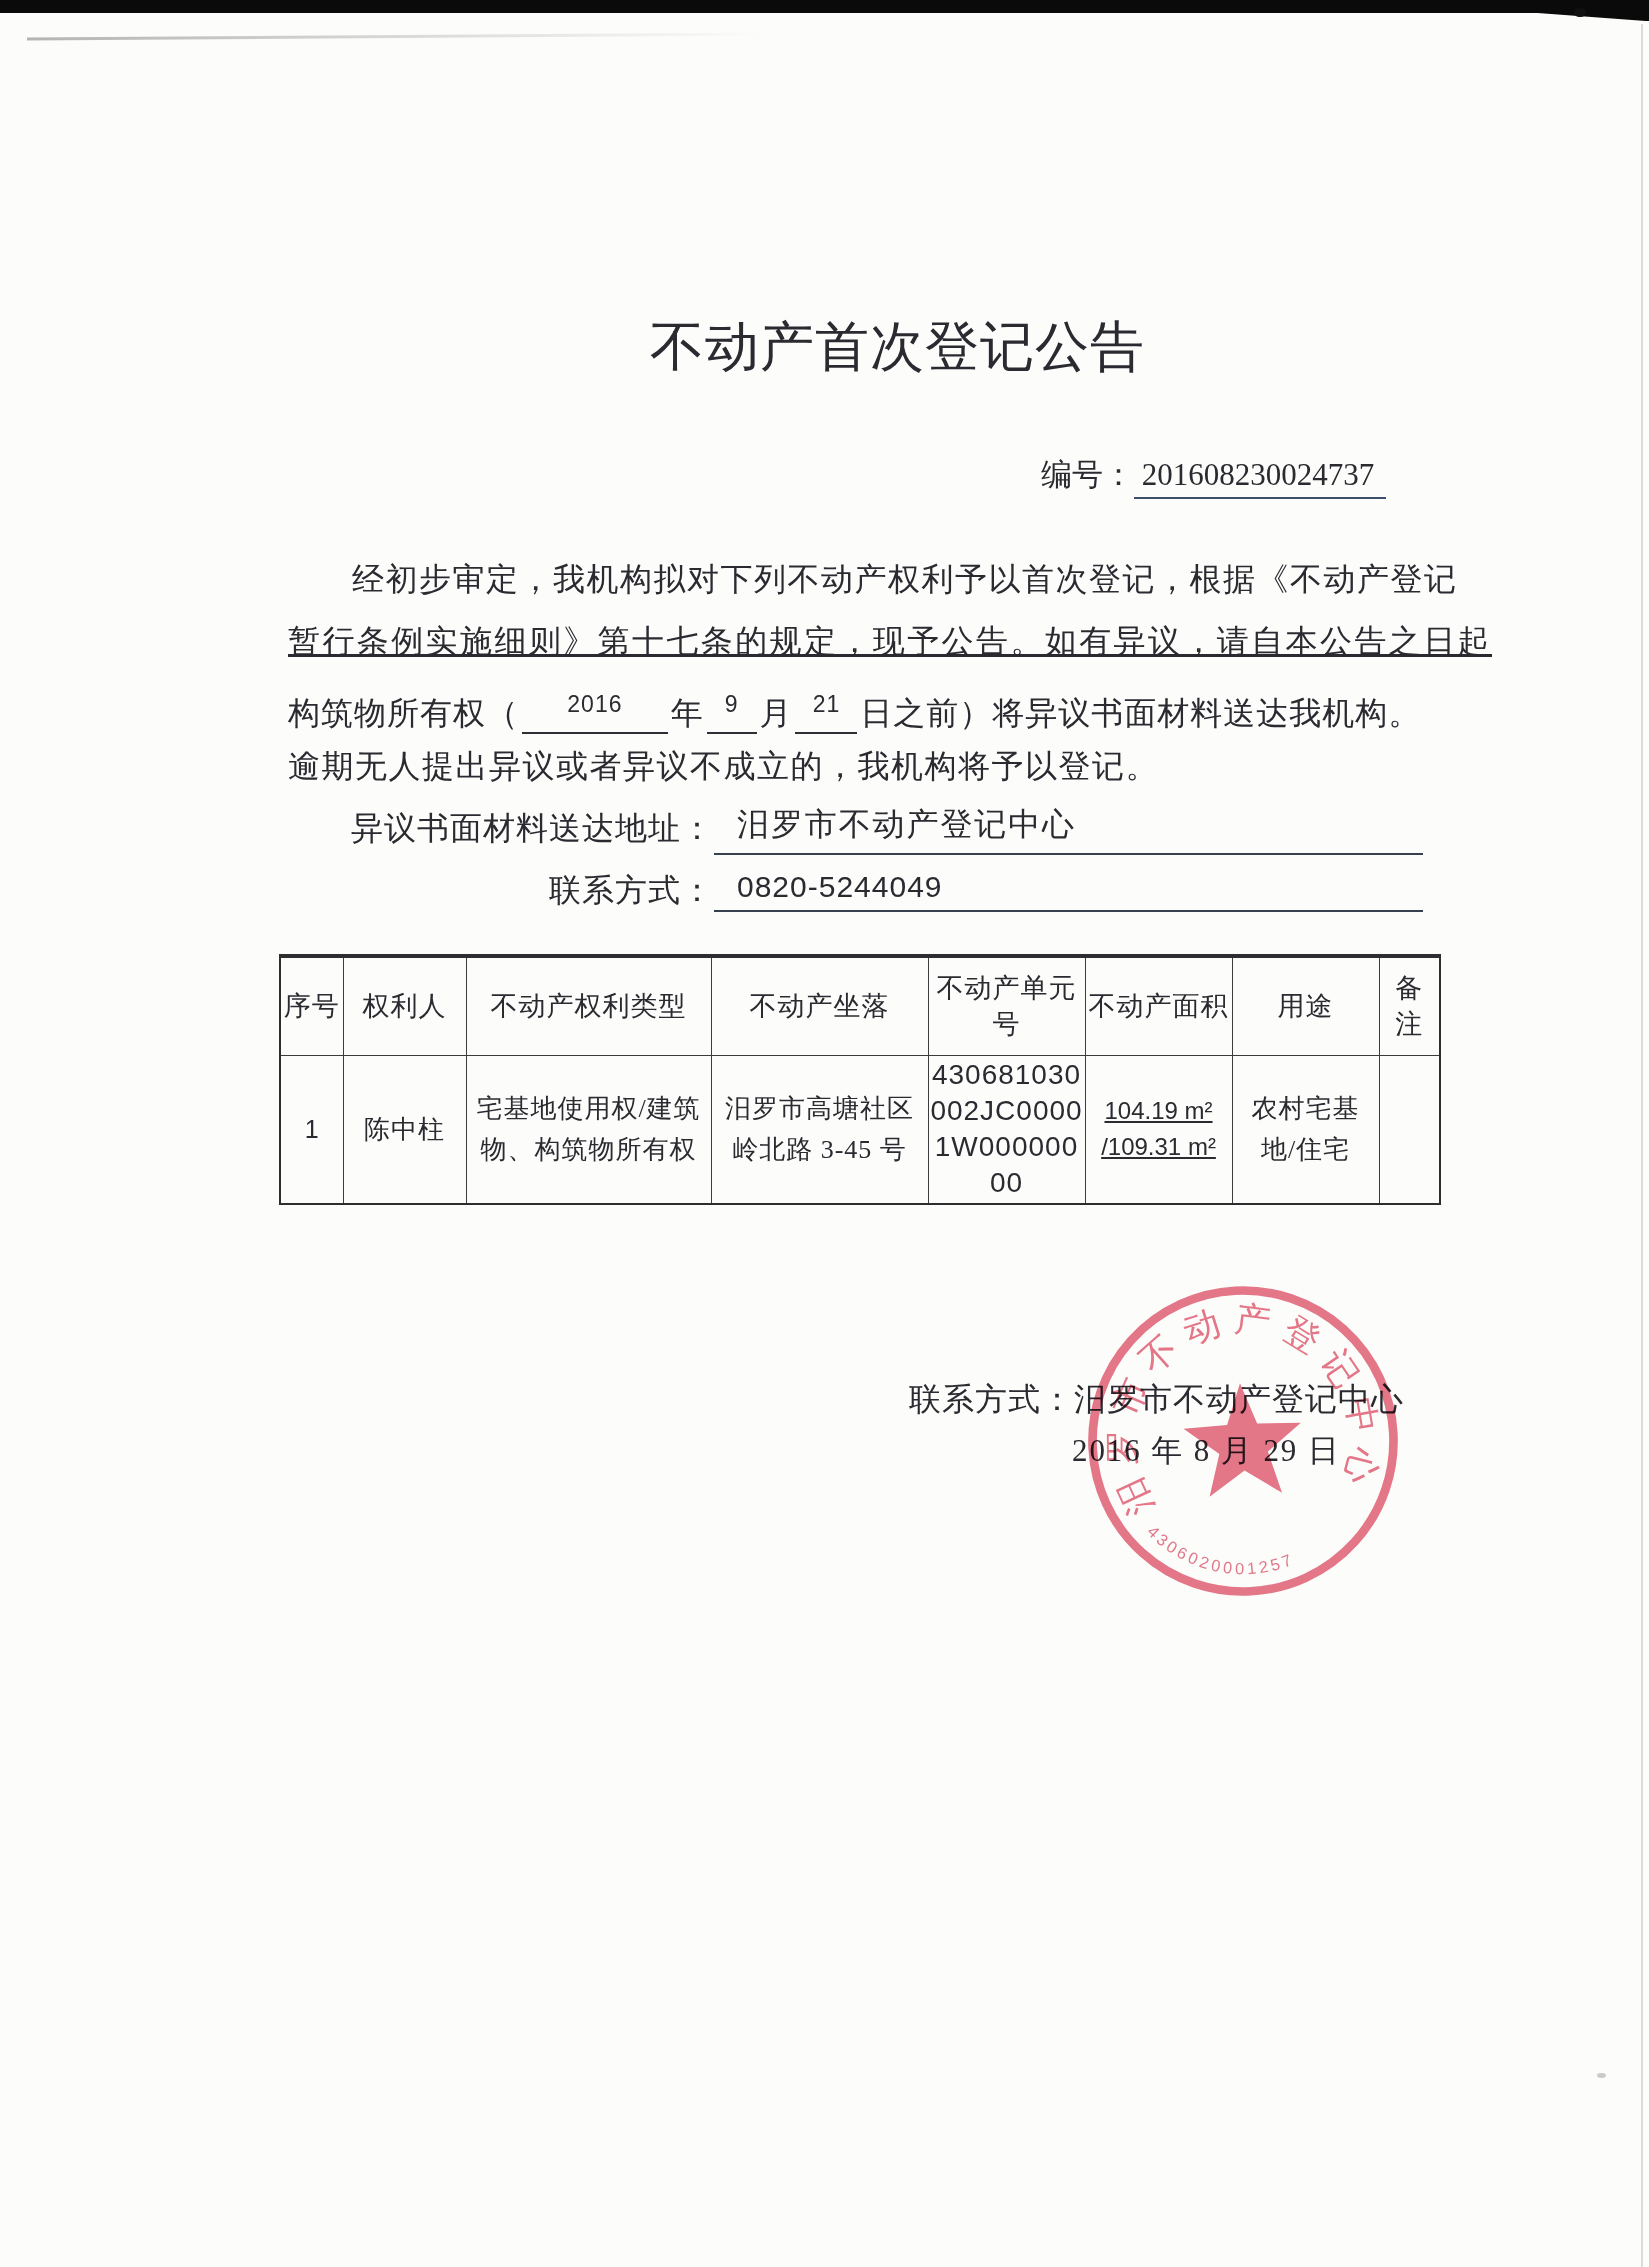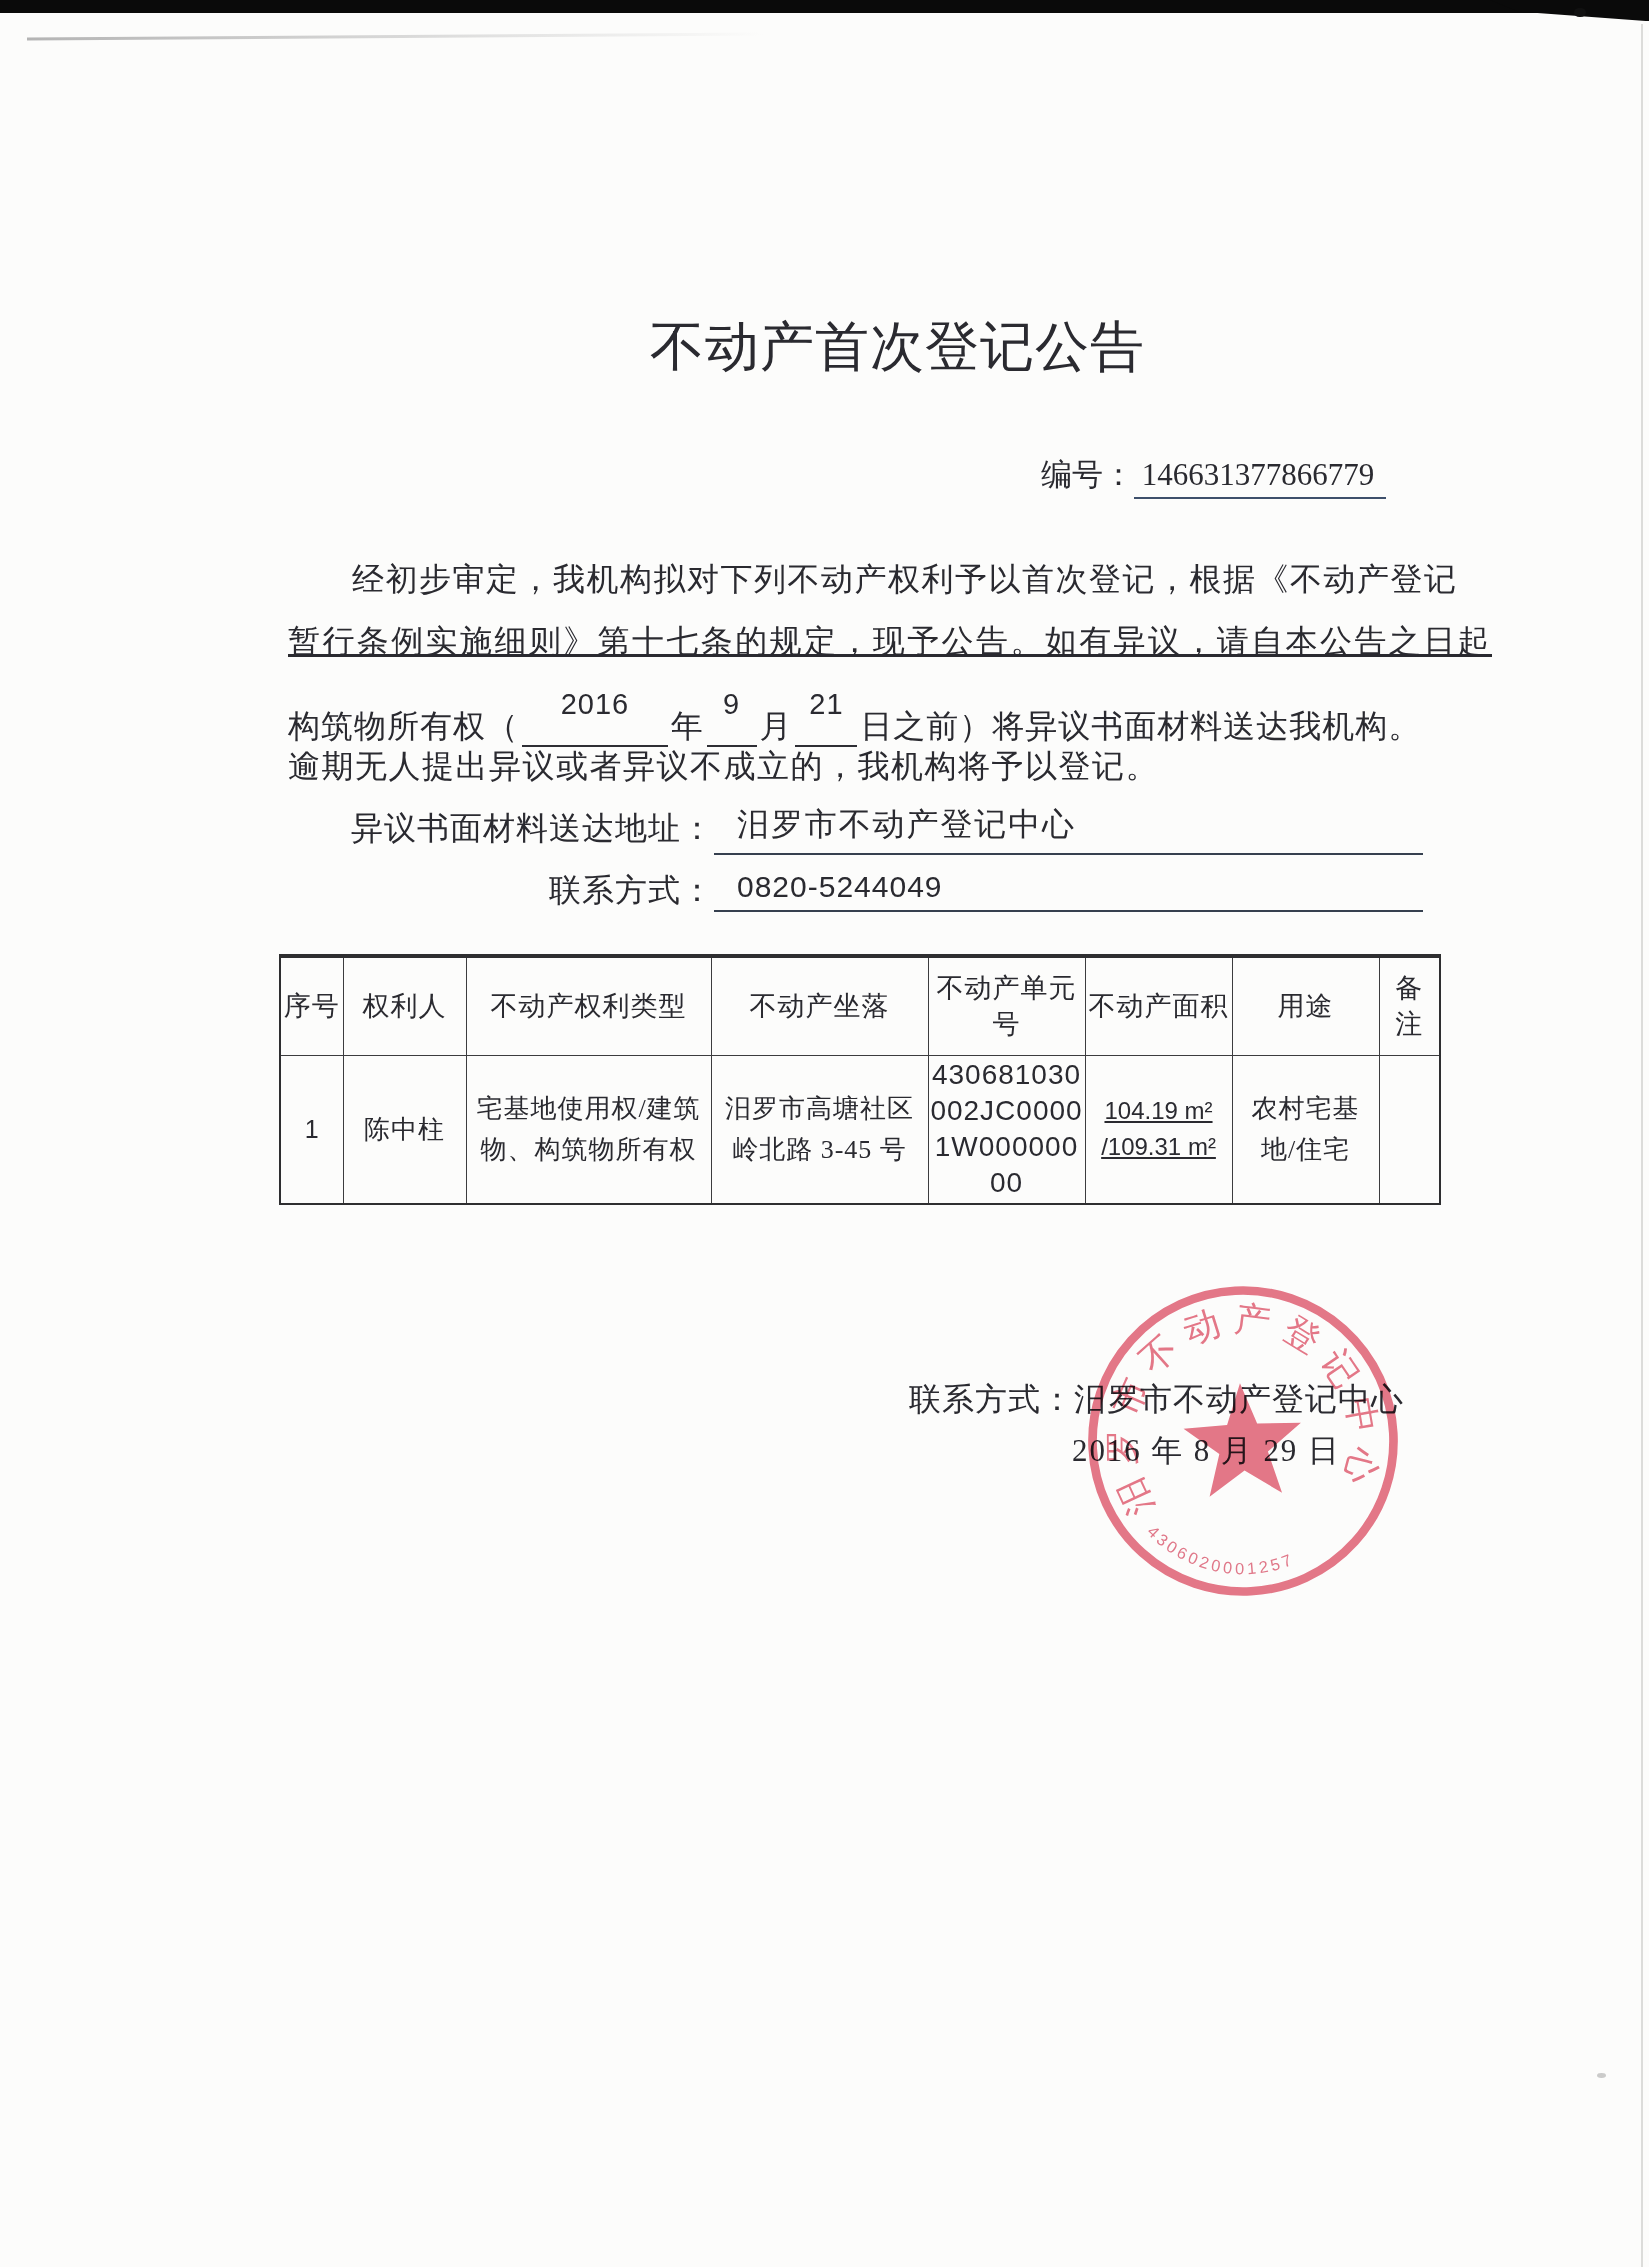--- a/index.html
+++ b/index.html
@@ -18,22 +18,22 @@
   .title{position:absolute;left:650px;top:311px;font-size:54px;font-weight:normal;letter-spacing:1px;}
   .docno{position:absolute;left:1041px;top:454px;font-size:31px;}
   .docno .num{border-bottom:2.9px solid #3d4f6b;padding:0 11.6px 4.9px 7.8px;}
   
   .bline{position:absolute;left:288px;width:1135px;font-size:32px;line-height:41px;white-space:nowrap;}
   .l1{top:559px;text-indent:64px;letter-spacing:1.5px;}
   .l2{top:621px;letter-spacing:2.4px;text-decoration:underline;}
   .l3{top:684px;letter-spacing:1px;}
   .l4{top:746px;letter-spacing:1.5px;}
   .blank{display:inline-block;text-align:center;border-bottom:2.9px solid #2e2e34;
-         font-family:"Liberation Sans","DejaVu Sans",sans-serif;font-size:29px;
-         vertical-align:bottom;padding-bottom:20px;margin:0 2.9px;}
+         font-family:"Liberation Sans","DejaVu Sans",sans-serif;font-size:23px;
+         vertical-align:bottom;padding-bottom:7px;margin:0 2.9px;}
   .blank-year{width:146px;}
   .blank-month{width:50px;}
   .blank-day{width:62px;}
   
   .fieldrow{position:absolute;left:0;width:1423px;display:flex;align-items:center;font-size:32px;}
   .fieldrow .flabel{flex:0 0 714px;text-align:right;letter-spacing:1px;}
   .fieldrow .fvalue{flex:1;border-bottom:2.9px solid #36404f;padding:0 0 5.8px 23px;letter-spacing:1.9px;}
   .row-addr{top:803px;}
   .row-tel{top:869px;}
   .row-tel .fvalue{font-family:"Liberation Sans","DejaVu Sans",sans-serif;font-size:30px;letter-spacing:1px;}
@@ -66,21 +66,21 @@
 
   <div class="scan-band"></div>
   <div class="scan-band-right"></div>
   <div class="scan-dot"></div>
   <div class="scan-line-left"></div>
   <div class="scan-line-right"></div>
   <div class="scan-speck"></div>
 
   <div class="title">不动产首次登记公告</div>
 
-  <div class="docno"><span>编号：</span><span class="num">146631377866779</span></div>
+  <div class="docno"><span>编号：</span><span class="num">201608230024737</span></div>
 
   <div class="bline l1">经初步审定，我机构拟对下列不动产权利予以首次登记，根据《不动产登记</div>
   <div class="bline l2">暂行条例实施细则》第十七条的规定，现予公告。如有异议，请自本公告之日起</div>
   <div class="bline l3"><span>构筑物所有权（</span><span class="blank blank-year">2016</span><span>年</span><span class="blank blank-month">9</span><span>月</span><span class="blank blank-day">21</span><span>日之前）将异议书面材料送达我机构。</span></div>
   <div class="bline l4">逾期无人提出异议或者异议不成立的，我机构将予以登记。</div>
 
   <div class="fieldrow row-addr">
     <span class="flabel">异议书面材料送达地址：</span>
     <span class="fvalue">汨罗市不动产登记中心</span>
   </div>

